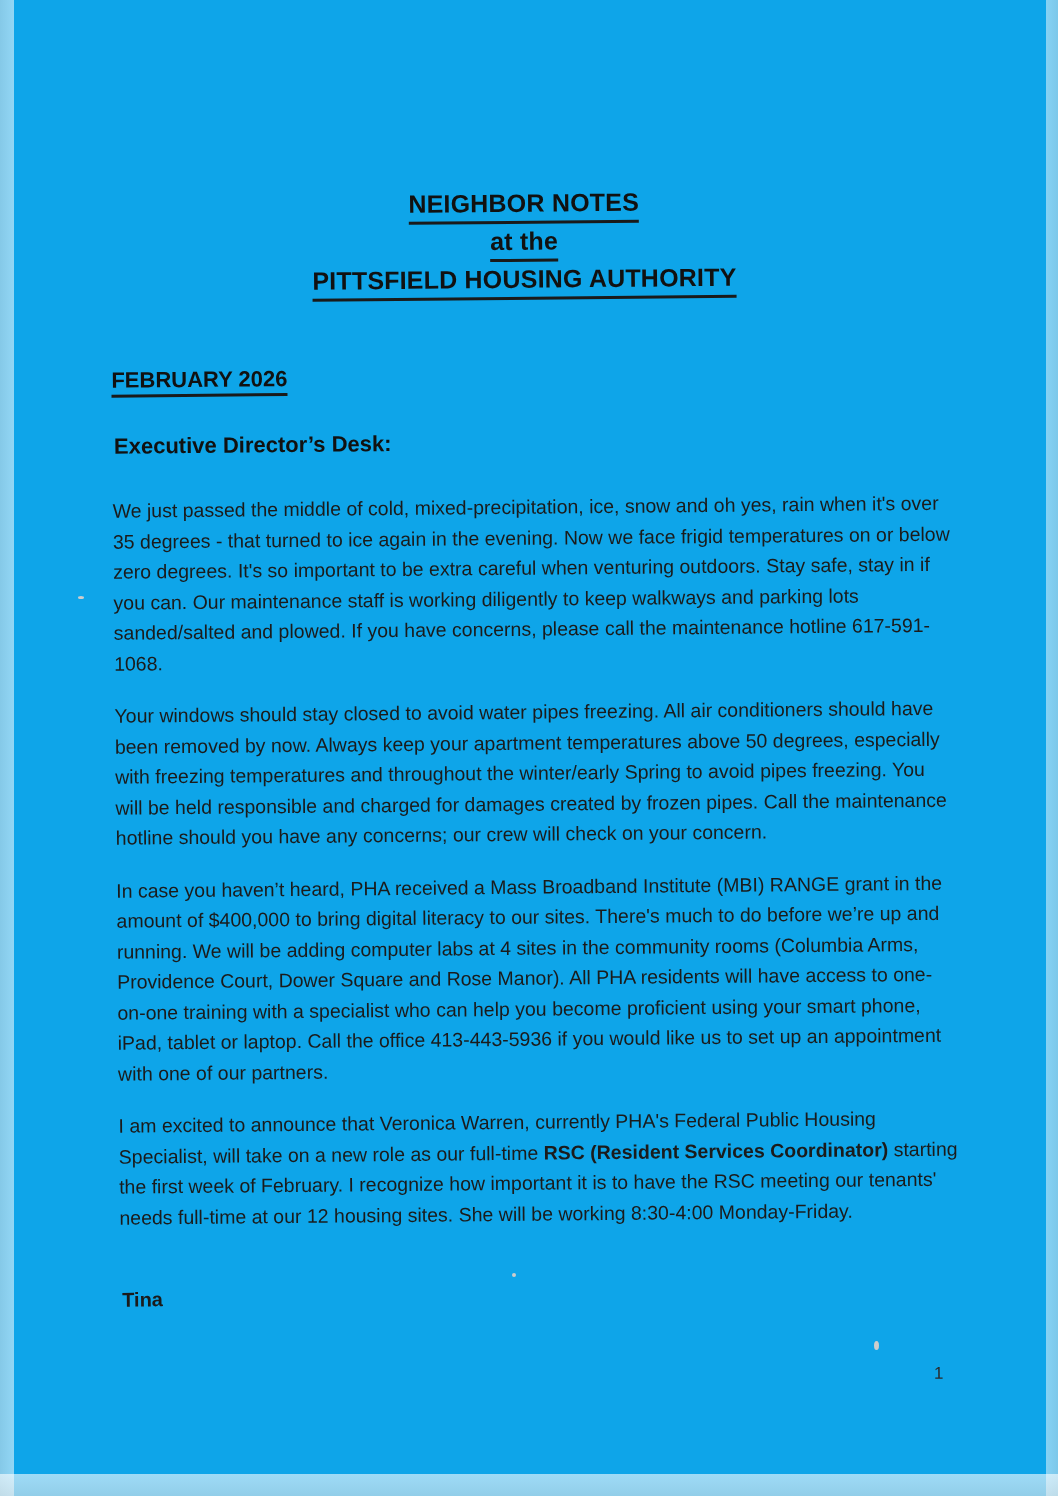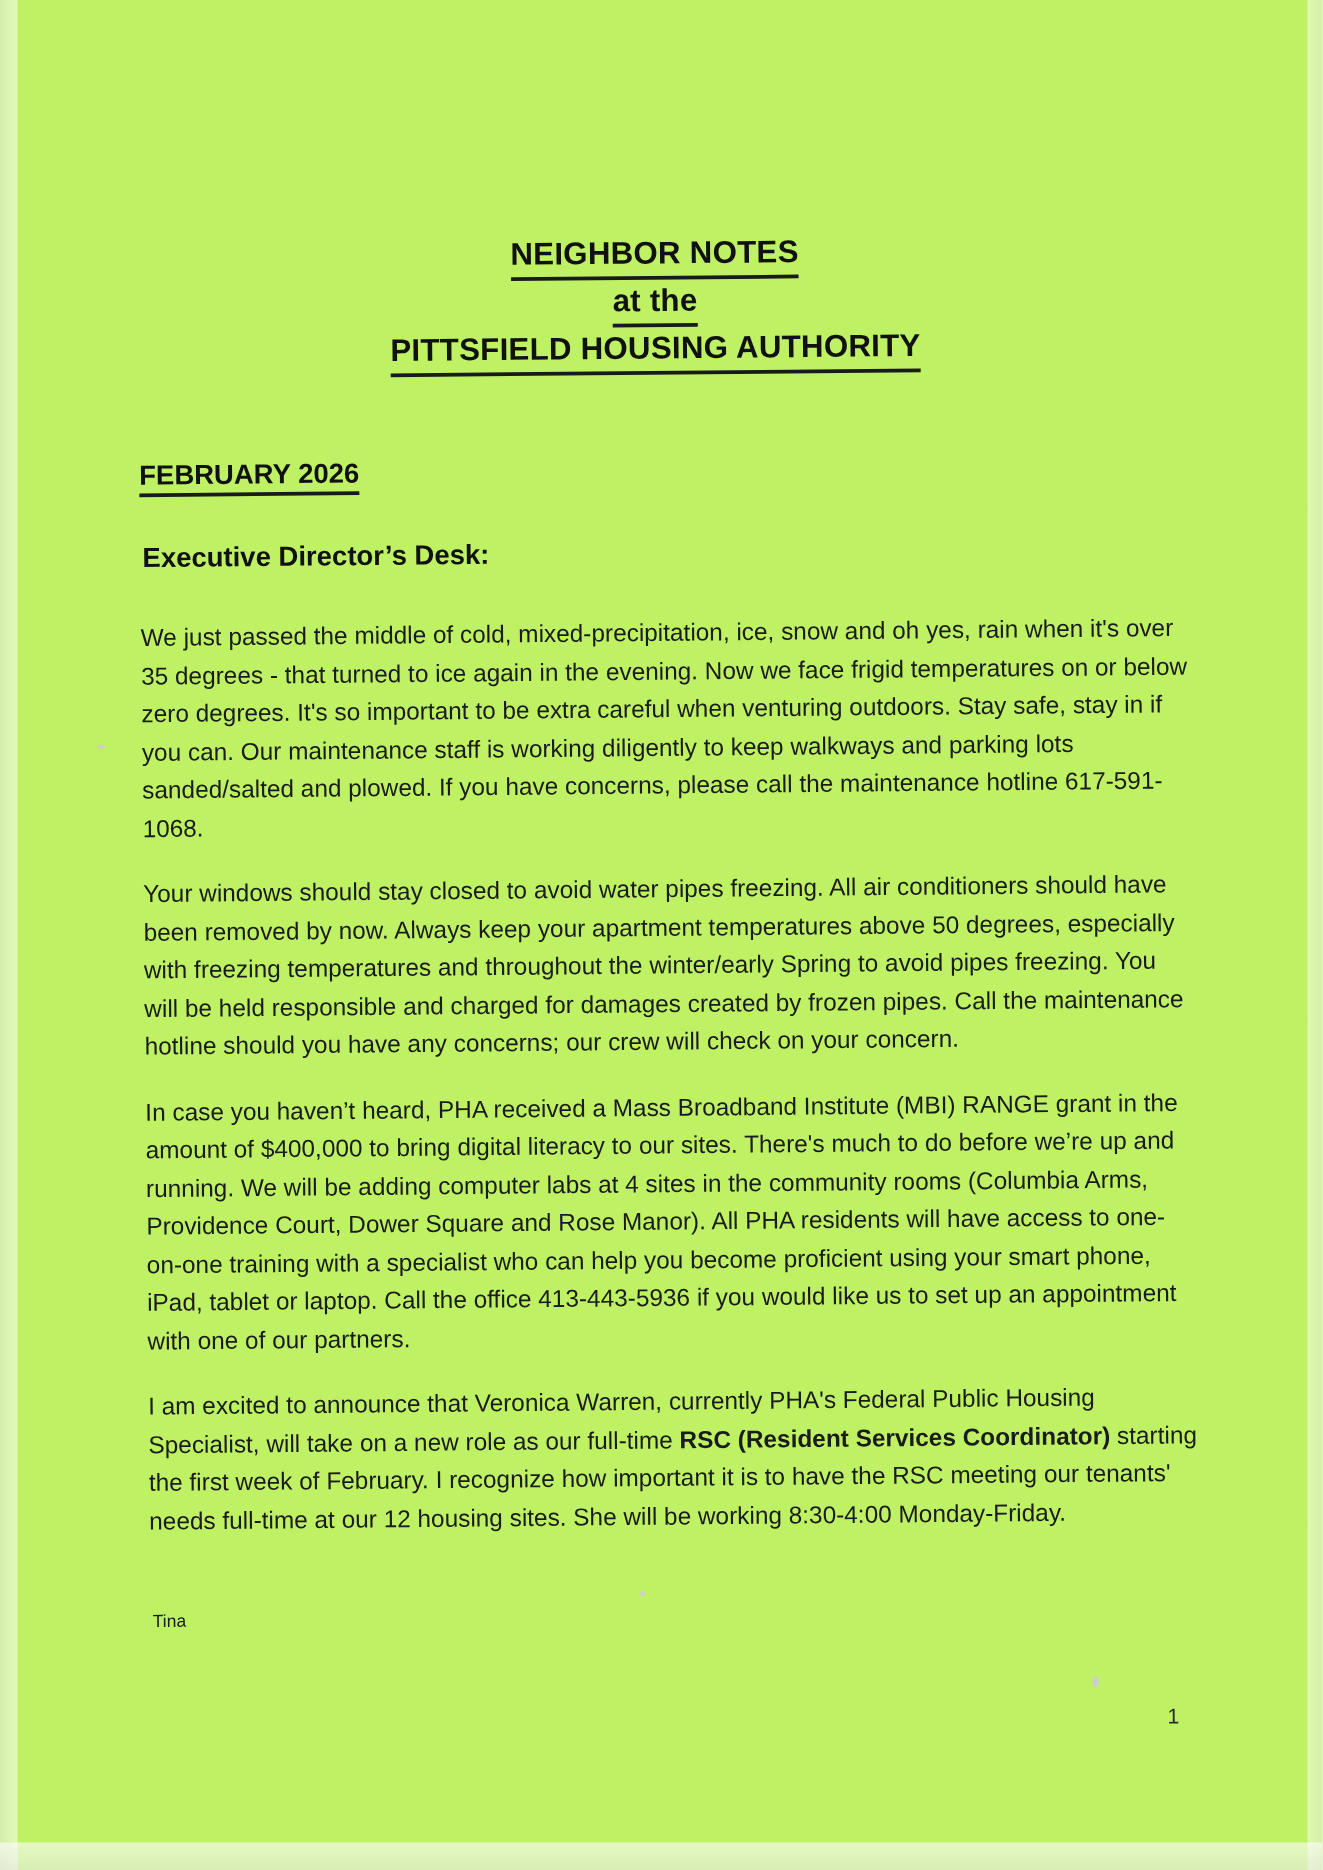--- a/index.html
+++ b/index.html
@@ -7,21 +7,21 @@
     padding: 0;
     background: #ffffff;
   }
   body {
     font-family: "Liberation Sans", sans-serif;
   }
   .page {
     position: relative;
     width: 1058px;
     height: 1496px;
-    background: #bef264;
+    background: #0ea5e9;
     overflow: hidden;
     margin: 0 auto;
   }
   
   .scan-edge-left {
     position: absolute;
     left: 0; top: 0;
     width: 14px; height: 1496px;
     background: linear-gradient(to right, #e6e6e6, #ffffff);
     opacity: .55;
@@ -111,22 +111,23 @@
     text-align: left;
     white-space: pre-line;
   }
   .para b {
     font-weight: bold;
   }
   .signature {
     position: absolute;
     left: 117px;
     top: 1285px;
-    font-size: 14px;
+    font-size: 20px;
     color: #1b1b1b;
+    font-weight: bold;
   }
   .page-number {
     position: absolute;
     left: 928px;
     top: 1368px;
     font-size: 17px;
     color: #2a2a2a;
   }
   
   .speck {

